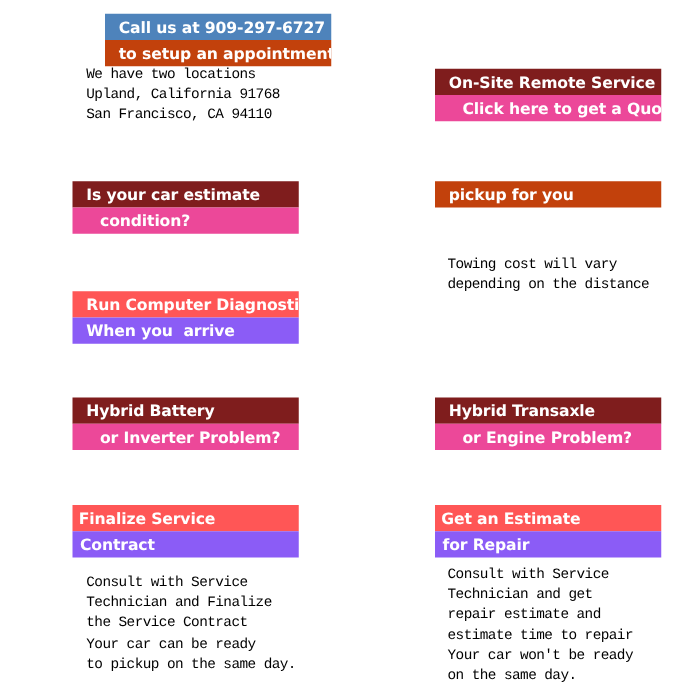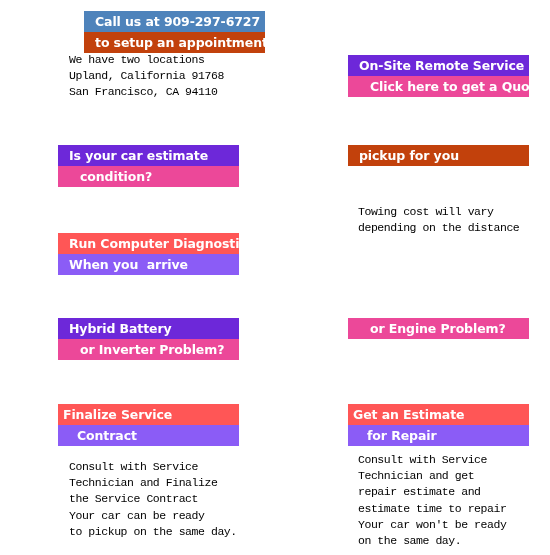--- a/index.html
+++ b/index.html
@@ -37,28 +37,28 @@
     overflow: hidden;
     font-family: "DejaVu Sans", sans-serif;
     letter-spacing: -0.1px;
   }
   .band.top    { padding-left: 11px; }
   .band.bottom { padding-left: 11px; }
 
   
   .theme-blue  .band.top    { background: #4e83bb; }
   .theme-blue  .band.bottom { background: #c2410c; }
-  .theme-green .band.top    { background: #6d28d9; }
+  .theme-green .band.top    { background: #7f1d1d; }
   .theme-green .band.bottom { background: #ec4899; padding-left: 22px; }
   .theme-red   .band.top    { background: #ff5656; }
   .theme-red   .band.bottom { background: #8b5cf6; }
 
   
   .indent .band.top    { padding-left: 5px; }
-  .indent .band.bottom { padding-left: 19px; }
+  .indent .band.bottom { padding-left: 6px; }
 
   
   .note {
     position: absolute;
     font-family: Liberation Mono, monospace;
     font-size: 11.5px;
     line-height: 16.2px;
     color: #000000;
     white-space: pre;
     letter-spacing: -0.45px;
@@ -119,20 +119,21 @@
     <div class="band top">Run Computer Diagnostic</div>
     <div class="band bottom">When you  arrive</div>
   </div>
 
   <div class="flowbox theme-green" id="box-battery">
     <div class="band top">Hybrid Battery</div>
     <div class="band bottom">or Inverter Problem?</div>
   </div>
 
   <div class="flowbox theme-green" id="box-transaxle">
+    <div class="band top">Hybrid Transaxle</div>
     <div class="band bottom">or Engine Problem?</div>
   </div>
 
   <div class="flowbox theme-red indent" id="box-finalize">
     <div class="band top">Finalize Service</div>
     <div class="band bottom">Contract</div>
   </div>
   <div class="note" id="note-finalize">Consult with Service
 Technician and Finalize
 the Service Contract

